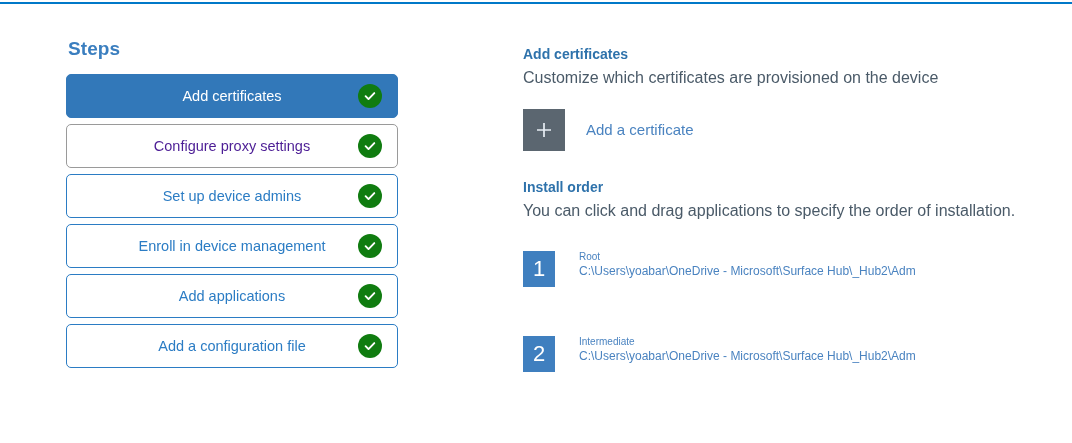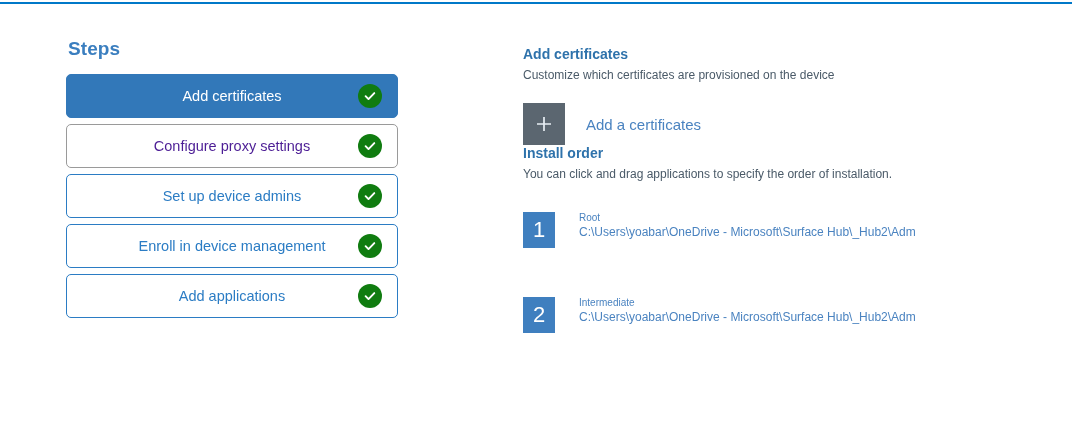--- a/index.html
+++ b/index.html
@@ -101,21 +101,21 @@
     top: 30px;
     width: 500px;
   }
   .sec-head {
     font-size: 14px;
     font-weight: bold;
     color: #2e72ab;
     margin: 0 0 5px 0;
   }
   .sec-sub {
-    font-size: 12px;
+    font-size: 16px;
     color: #4a5a68;
     margin: 0;
     line-height: 1.35;
   }
 
   .add-cert-row {
     display: flex;
     align-items: center;
     margin-top: 20px;
   }
@@ -130,21 +130,21 @@
     flex: 0 0 auto;
   }
   .plus-tile svg { display: block; }
   .add-cert-label {
     margin-left: 21px;
     font-size: 15px;
     color: #4a83c0;
     cursor: pointer;
   }
 
-  .install-block { }
+  .install-block { margin-top: 28px; }
 
   .order-list {
     margin-top: 30px;
     display: flex;
     flex-direction: column;
     gap: 49px;
   }
   .order-item {
     display: flex;
     align-items: flex-start;
@@ -229,38 +229,46 @@
 
       <div class="step">
         <span class="step-label">Add applications</span>
         <span class="check">
           <svg width="14" height="14" viewBox="0 0 14 14">
               <path d="M2.6 7.2 L5.5 10.1 L11.3 4.1" stroke="#ffffff" stroke-width="1.9" fill="none" stroke-linecap="round" stroke-linejoin="round"></path>
             </svg>
         </span>
       </div>
 
+      <div class="step">
+        <span class="step-label">Add a configuration file</span>
+        <span class="check">
+          <svg width="14" height="14" viewBox="0 0 14 14">
+              <path d="M2.6 7.2 L5.5 10.1 L11.3 4.1" stroke="#ffffff" stroke-width="1.9" fill="none" stroke-linecap="round" stroke-linejoin="round"></path>
+            </svg>
+        </span>
+      </div>
 
 
     </div>
   </div>
 
   <div class="detail-col">
 
     <div>
       <h3 class="sec-head">Add certificates</h3>
       <p class="sec-sub">Customize which certificates are provisioned on the device</p>
 
       <div class="add-cert-row">
         <div class="plus-tile">
           <svg width="20" height="20" viewBox="0 0 20 20" aria-hidden="true">
             <path d="M10 3 V17 M3 10 H17" stroke="#e8eef4" stroke-width="1.7" stroke-linecap="butt"></path>
           </svg>
         </div>
-        <span class="add-cert-label">Add a certificates</span>
+        <span class="add-cert-label">Add a certificate</span>
       </div>
     </div>
 
     <div class="install-block">
       <h3 class="sec-head">Install order</h3>
       <p class="sec-sub">You can click and drag applications to specify the order of installation.</p>
 
       <div class="order-list">
 
         <div class="order-item">

